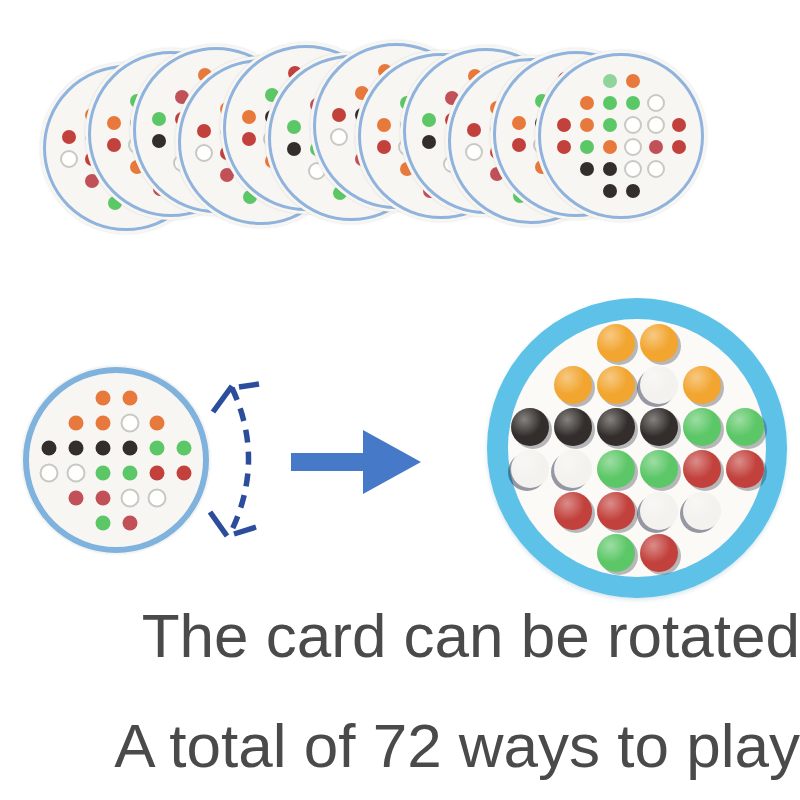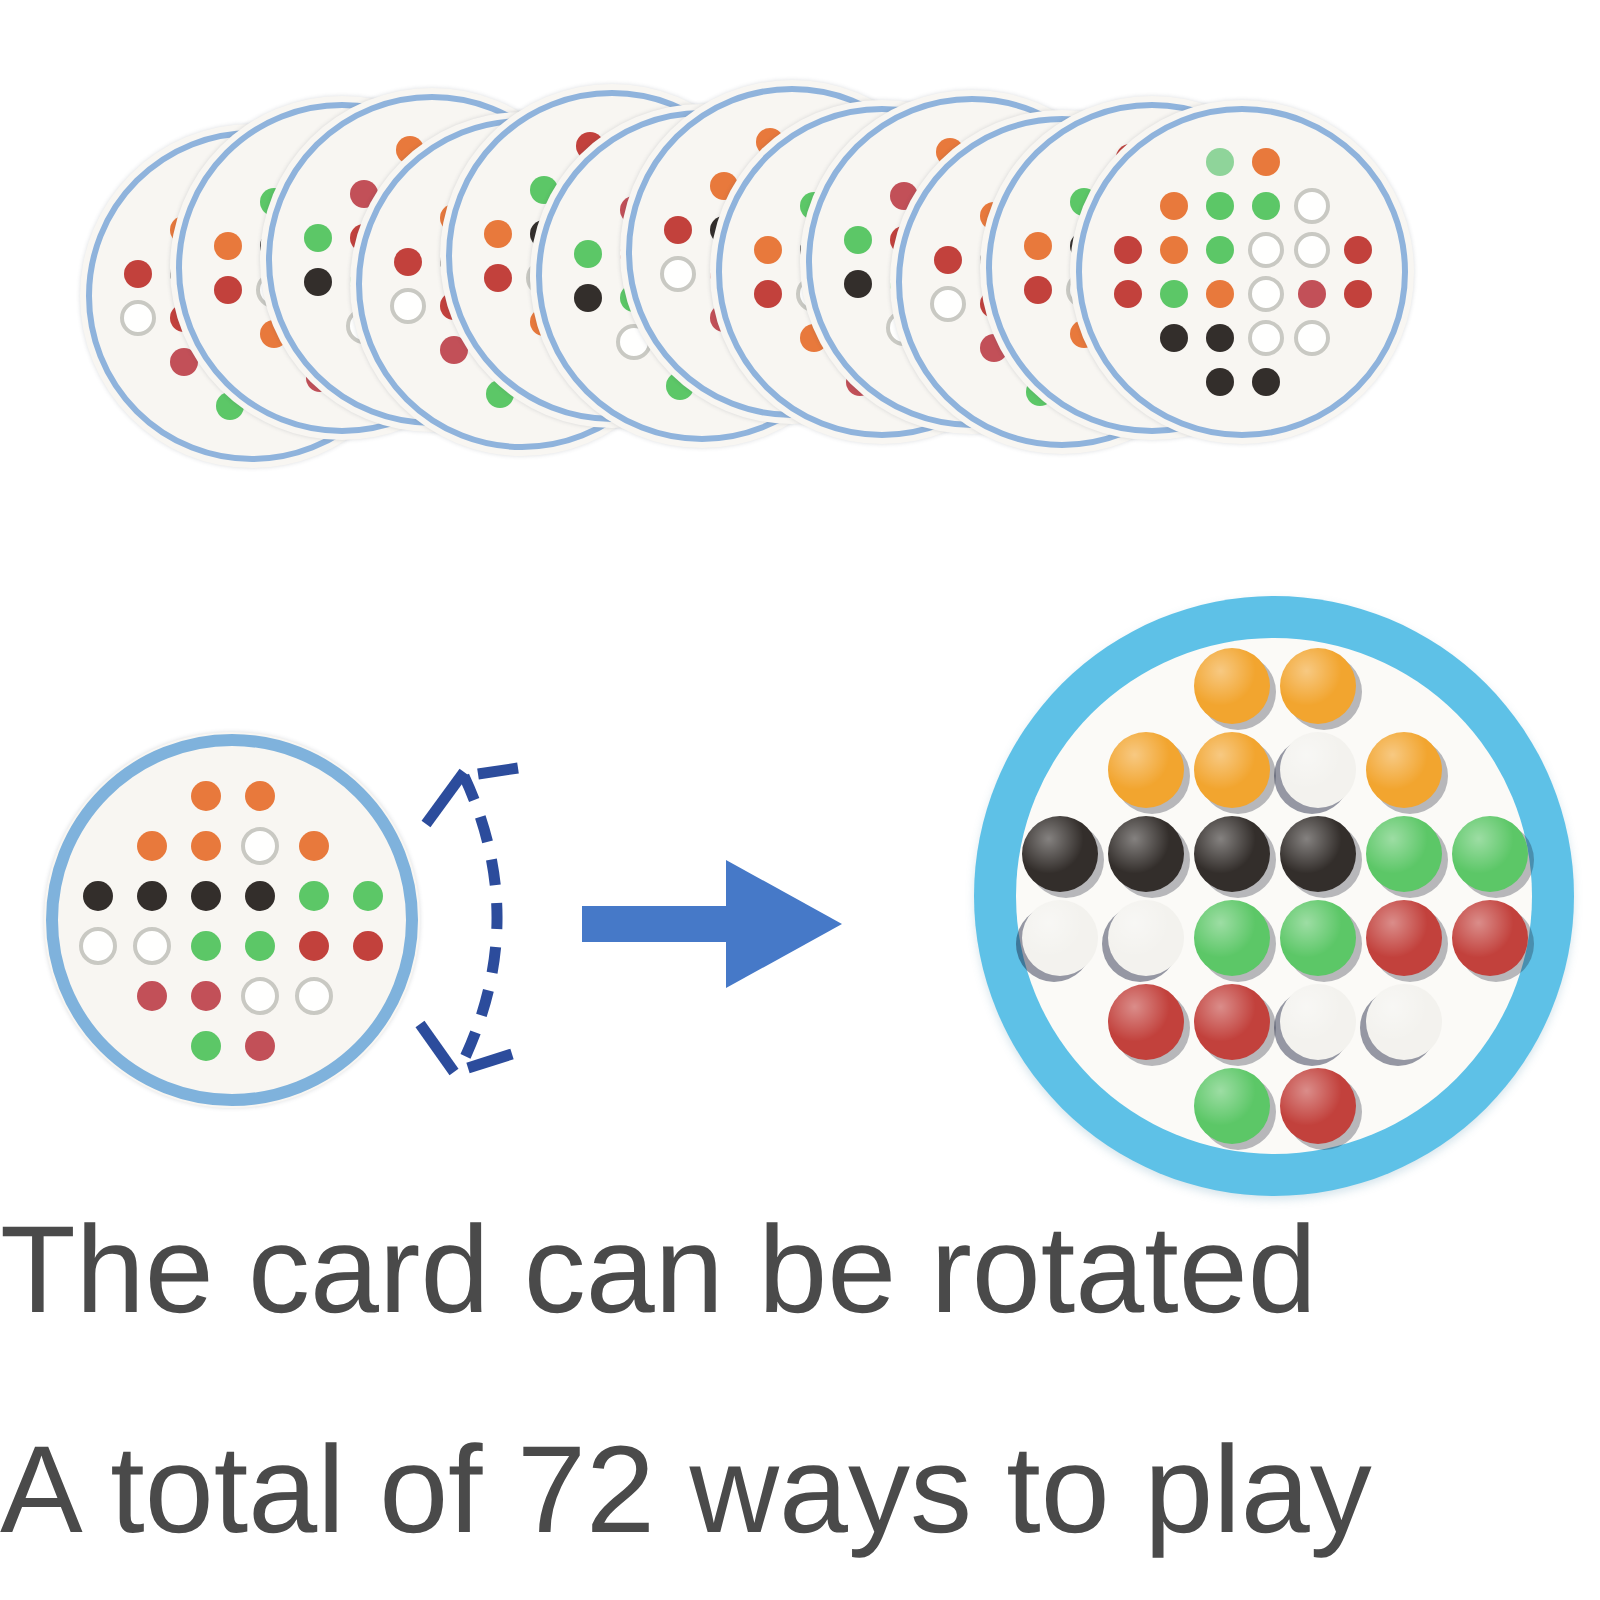--- a/index.html
+++ b/index.html
@@ -15,21 +15,21 @@
   .dot{position:absolute;border-radius:50%;transform:translate(-50%,-50%);}
   .dot.hollow{background:rgba(255,255,255,.92);border:2px solid #C9C9C3;}
   #board{position:absolute;border-radius:50%;background:var(--board-ring,#5EC1E7);
     box-shadow:0 2px 4px rgba(90,150,180,.25);}
   #board-inner{position:absolute;border-radius:50%;background:var(--board-face,#FBFAF7);}
   .pom{position:absolute;border-radius:50%;transform:translate(-50%,-50%);
     box-shadow:3px 3px 0 rgba(25,30,45,.30);
     background-image:radial-gradient(circle at 35% 30%,rgba(255,255,255,.40),rgba(255,255,255,0) 48%);}
   .pom.pom-w{box-shadow:-3px 3px 0 rgba(25,30,60,.45);}
   #rotation-arrow,#transform-arrow{position:absolute;}
-  #caption{position:absolute;left:0;width:800px;text-align:left;
+  #caption{position:absolute;left:0;width:800px;text-align:right;
     color:var(--caption-color,#4A4A4A);}
   .caption-line{position:absolute;left:0;width:100%;font-size:62px;line-height:1;
     letter-spacing:0px;white-space:nowrap;}
 </style>
 </head>
 <body>
 
 <div id="stage">
 
   <div id="fan">

